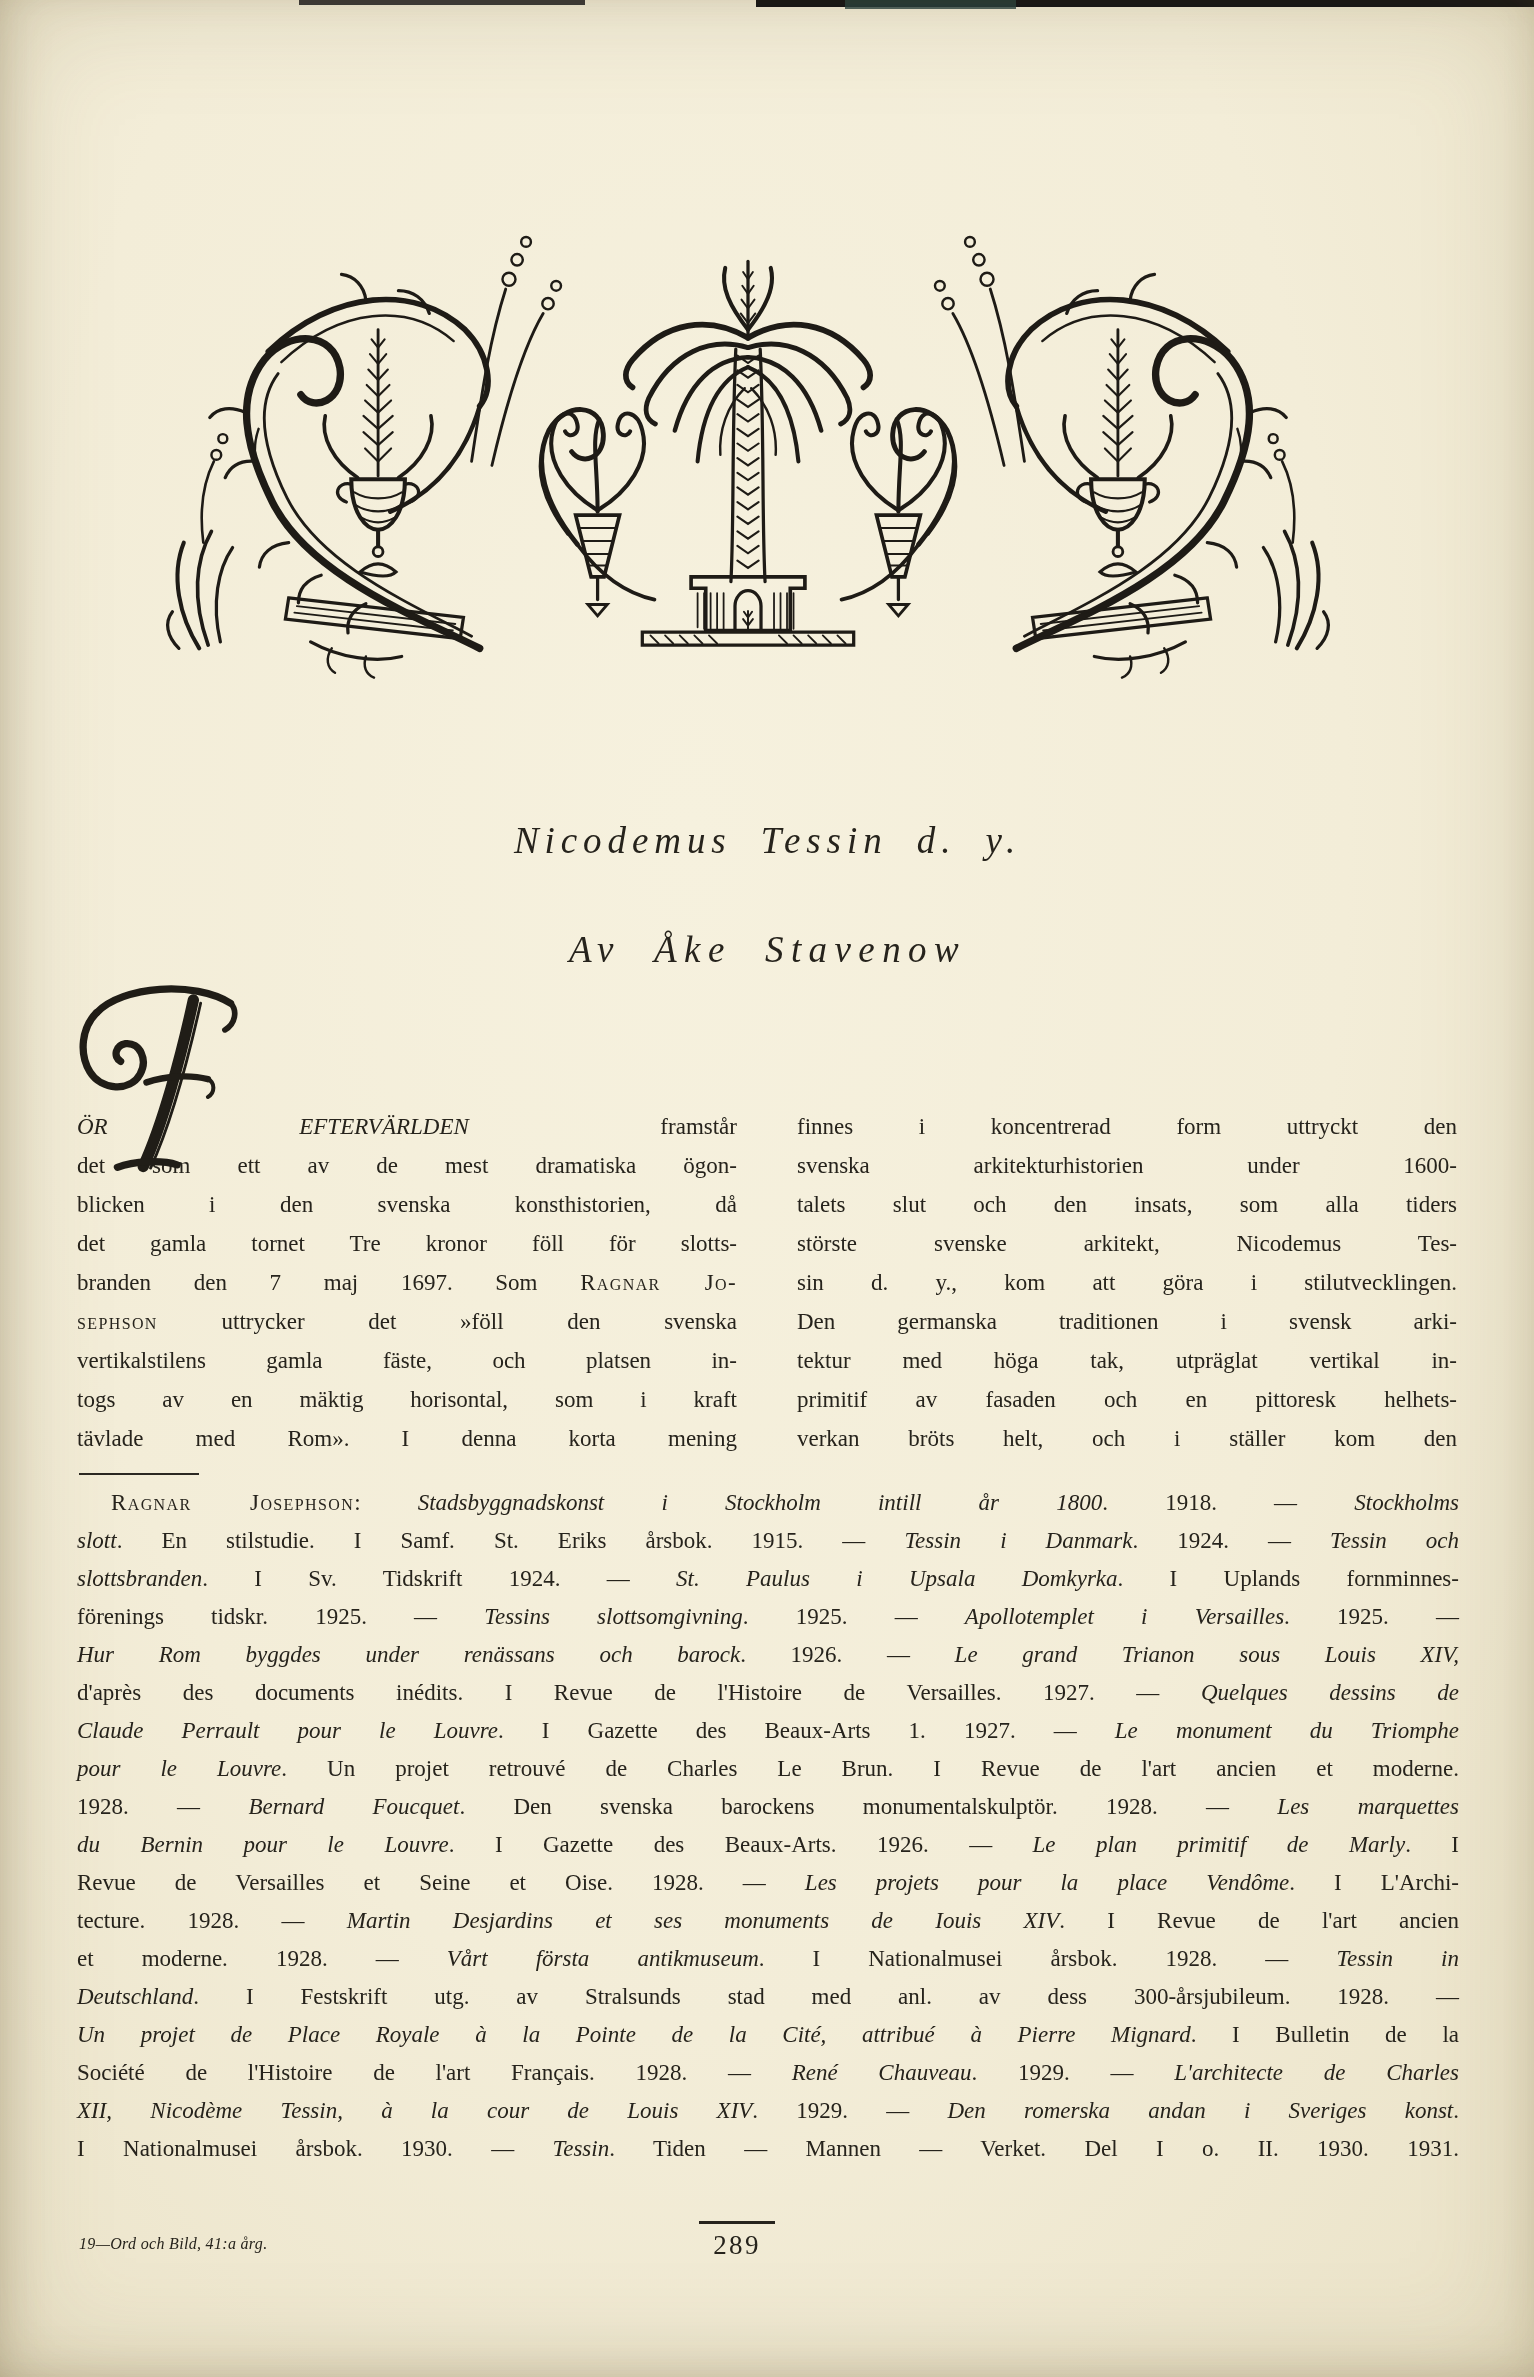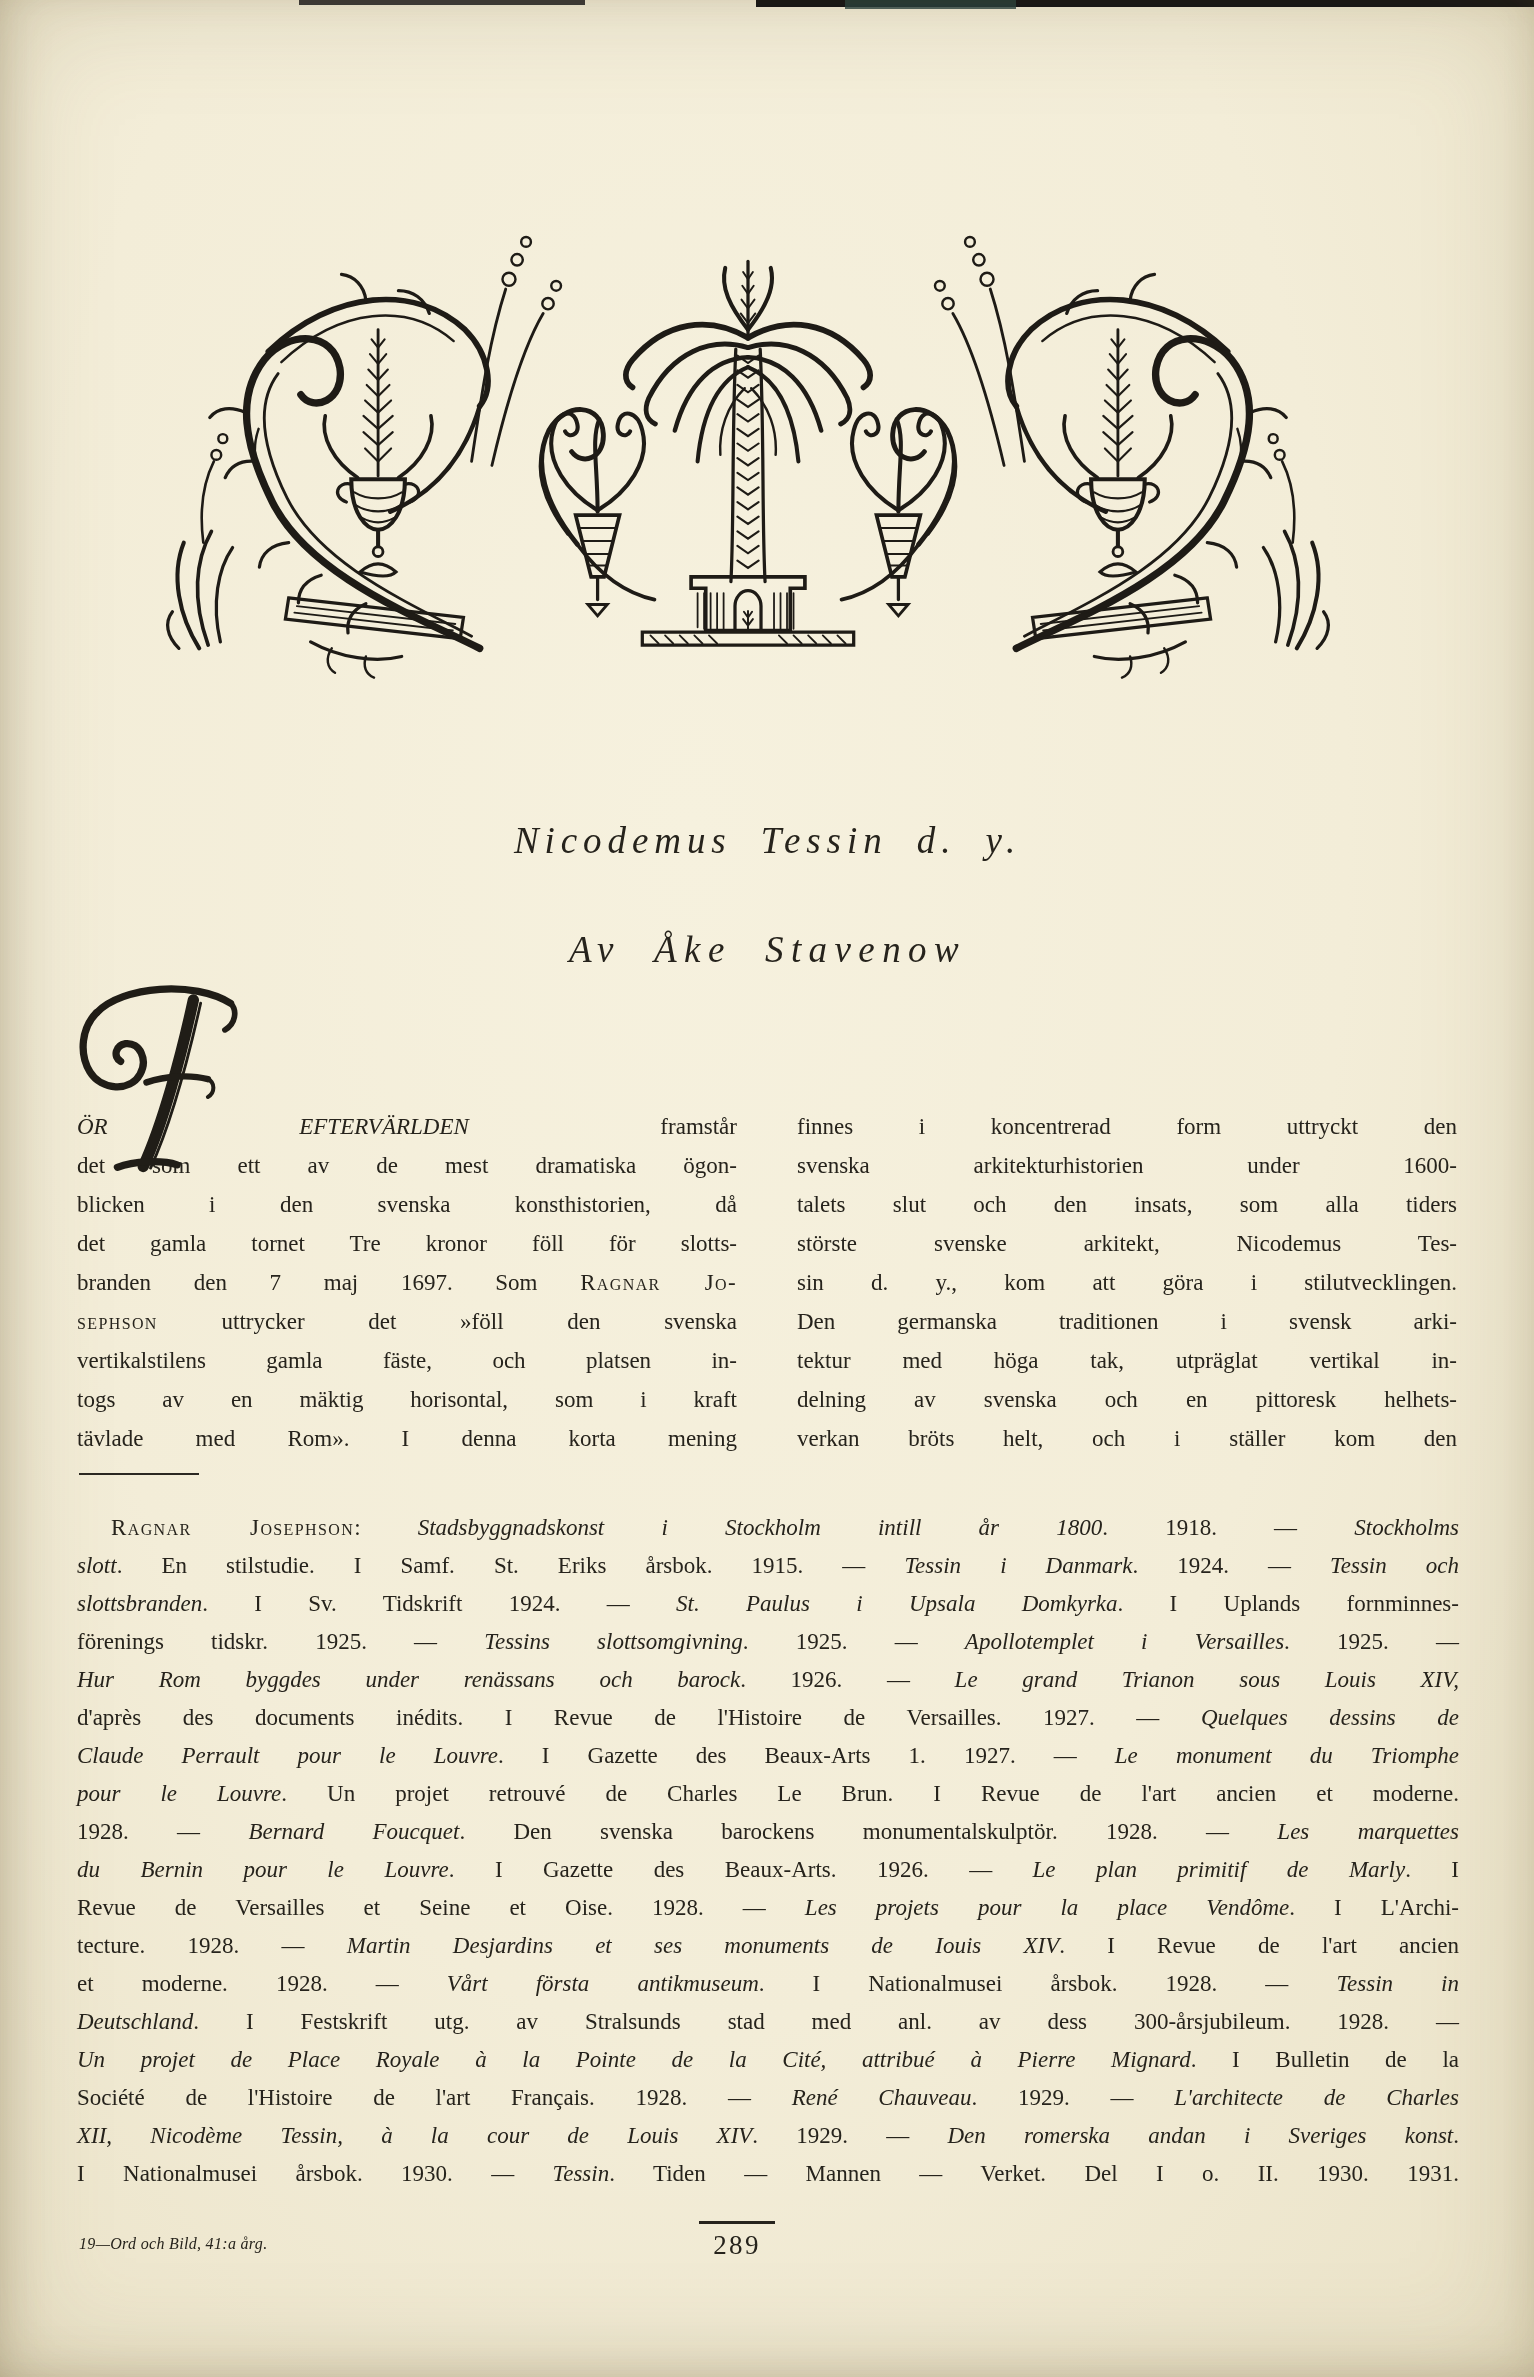--- a/index.html
+++ b/index.html
@@ -31,21 +31,21 @@
   .line{line-height:39px;height:39px;text-align:justify;text-align-last:justify;white-space:nowrap;}
   .col .line{white-space:normal;}
   .col.left .line:first-child{padding-left:172px;}
   .sc{font-variant:small-caps;letter-spacing:.06em;}
   i{font-style:italic;}
 
   .initial{position:absolute;left:-11.4px;top:-128px;width:182px;height:202px;}
   .initial svg{width:100%;height:100%;}
 
   .fn-rule{position:absolute;left:79px;top:1473px;width:120px;border-top:2.4px solid #2b2822;}
-  .footnote{position:absolute;left:77px;top:1484px;width:1382px;font-size:23px;margin-top:25px;}
+  .footnote{position:absolute;left:77px;top:1484px;width:1382px;font-size:23px;}
   .footnote .line{line-height:38px;height:38px;}
   .footnote .line:first-child{text-indent:34px;}
 
   .footer-left{position:absolute;left:79px;top:2235px;font-style:italic;font-size:16px;letter-spacing:.02em;}
   .pageno-wrap{position:absolute;left:77px;top:2221px;width:1382px;text-align:center;}
   .pageno-inner{display:inline-block;transform:translateX(-31px);text-align:center;}
   .pageno-bar{display:block;width:76px;border-top:3.3px solid #26231c;margin:0 auto 5.7px auto;}
   .pageno{font-size:27px;letter-spacing:2.4px;}
 </style>
 </head>
@@ -178,21 +178,21 @@
       <div class="line"><span>tävlade med Rom». I denna korta mening</span></div>
     </div>
   <div class="col right">
       <div class="line"><span>finnes i koncentrerad form uttryckt den</span></div>
       <div class="line"><span>svenska arkitekturhistorien under 1600-</span></div>
       <div class="line"><span>talets slut och den insats, som alla tiders</span></div>
       <div class="line"><span>störste svenske arkitekt, Nicodemus Tes-</span></div>
       <div class="line"><span>sin d. y., kom att göra i stilutvecklingen.</span></div>
       <div class="line"><span>Den germanska traditionen i svensk arki-</span></div>
       <div class="line"><span>tektur med höga tak, utpräglat vertikal in-</span></div>
-      <div class="line"><span>delning av svenska och en pittoresk helhets-</span></div>
+      <div class="line"><span>primitif av fasaden och en pittoresk helhets-</span></div>
       <div class="line"><span>verkan bröts helt, och i ställer kom den</span></div>
     </div>
 </div>
 
 <div class="fn-rule"></div>
 <div class="footnote">
     <div class="line"><span class="sc">Ragnar Josephson</span><span>: </span><i>Stadsbyggnadskonst i Stockholm intill år 1800</i><span>. 1918. — </span><i>Stockholms</i></div>
     <div class="line"><i>slott</i><span>. En stilstudie. I Samf. St. Eriks årsbok. 1915. — </span><i>Tessin i Danmark</i><span>. 1924. — </span><i>Tessin och</i></div>
     <div class="line"><i>slottsbranden</i><span>. I Sv. Tidskrift 1924. — </span><i>St. Paulus i Upsala Domkyrka</i><span>. I Uplands fornminnes-</span></div>
     <div class="line"><span>förenings tidskr. 1925. — </span><i>Tessins slottsomgivning</i><span>. 1925. — </span><i>Apollotemplet i Versailles</i><span>. 1925. —</span></div>

